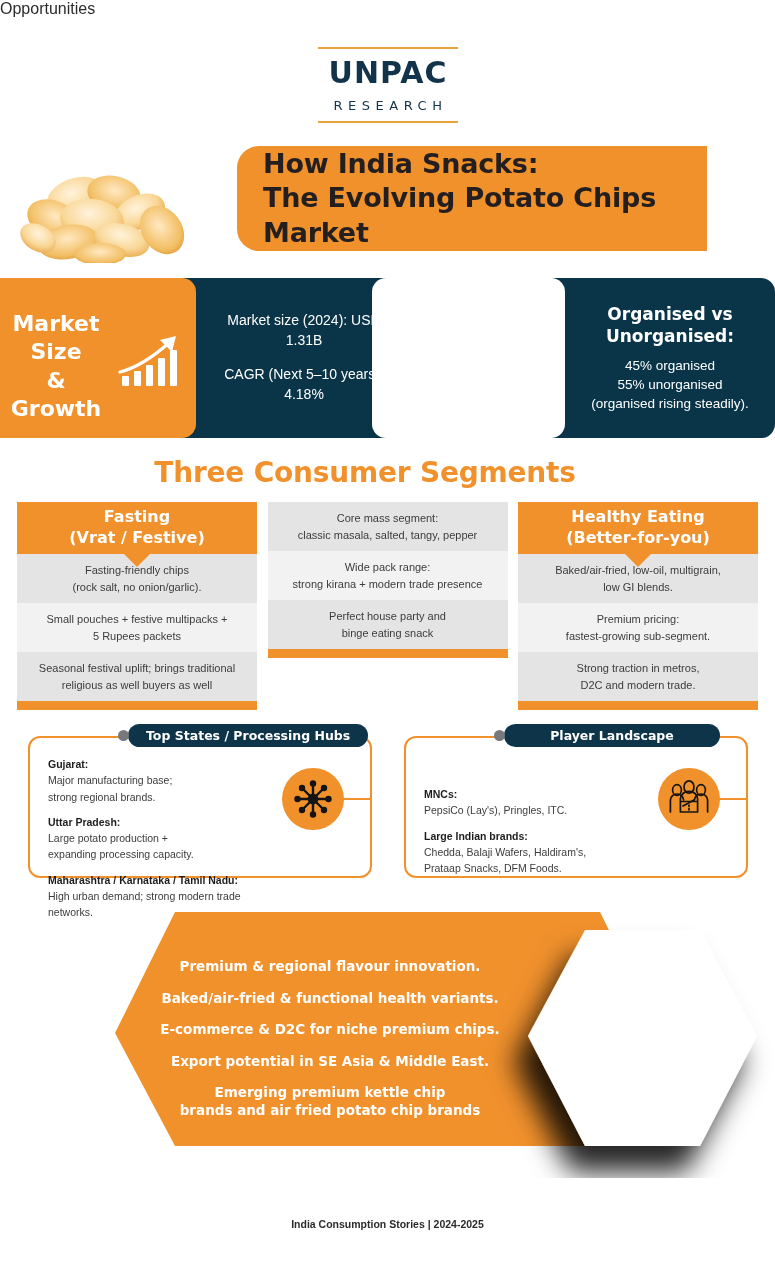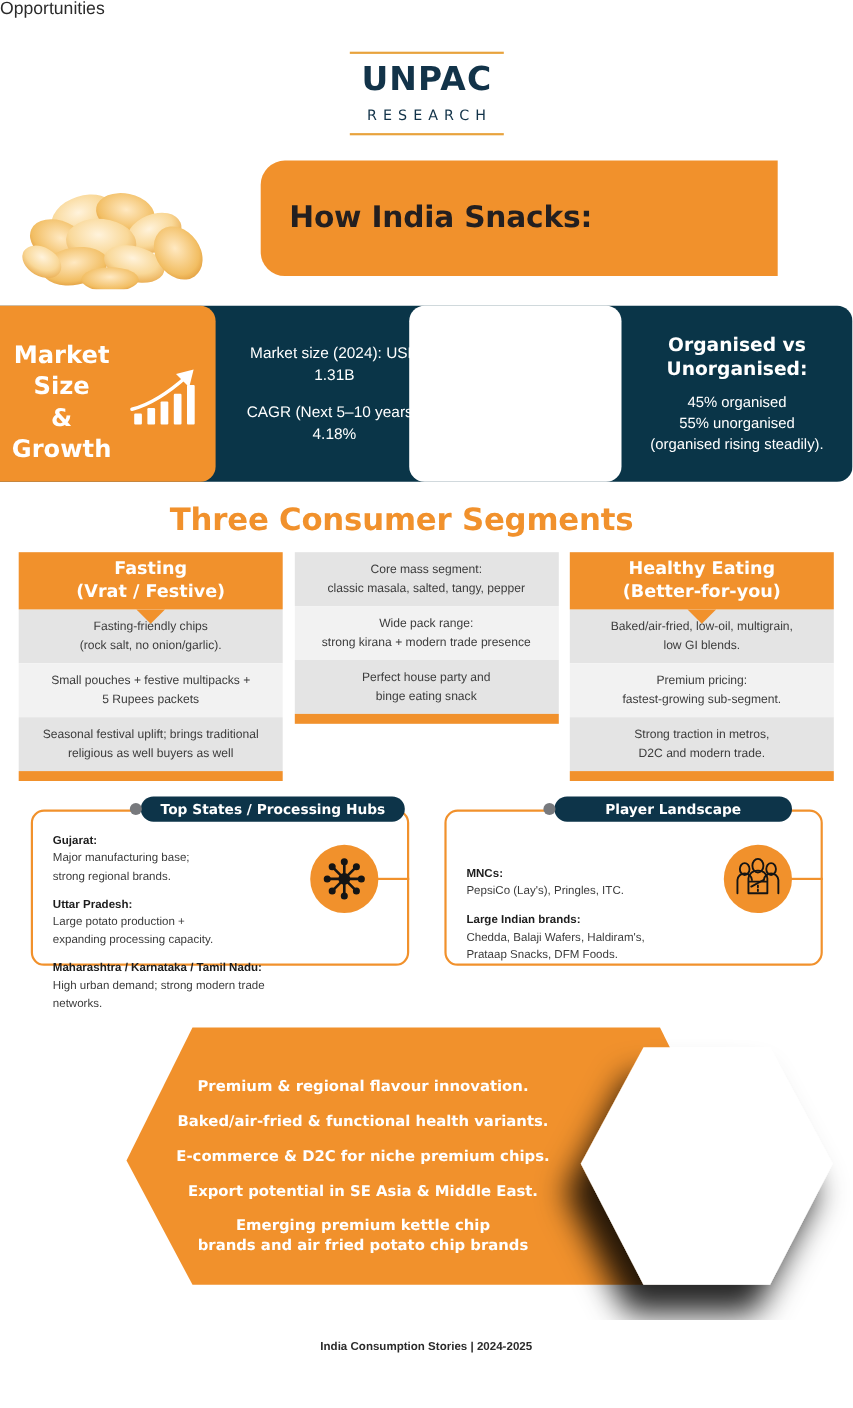--- a/index.html
+++ b/index.html
@@ -142,21 +142,21 @@
     border-radius:50%;background:#F1912C;
     display:flex;align-items:center;justify-content:center;z-index:3;
   }
   .card .stub{
     position:absolute;right:-2px;top:60px;width:34px;height:2px;background:#F1912C;
   }
   .card.left .body{padding-left:4px;}
   .card.right .body{padding-top:30px;padding-left:4px;}
 
   
-  .opp{position:absolute;left:0;top:925px;width:775px;height:275px;}
+  .opp{position:absolute;left:0;top:903px;width:775px;height:275px;}
   .opp svg{position:absolute;left:0;top:0;}
   .opp .lines{
     position:absolute;left:130px;top:55px;width:400px;text-align:center;
     color:#ffffff;font-weight:bold;font-size:13.5px;line-height:1.3;
     font-family:"DejaVu Sans",sans-serif;
   }
   .opp .lines div{margin-bottom:14px;white-space:pre-line;}
 
   
   .footer{
@@ -199,20 +199,21 @@
       <ellipse cx="104" cy="72" rx="28" ry="16" fill="url(#cg1)" transform="rotate(15 104 72)"></ellipse>
       <ellipse cx="144" cy="62" rx="20" ry="26" fill="url(#cg2)" transform="rotate(-35 144 62)"></ellipse>
       <ellipse cx="20" cy="70" rx="19" ry="13" fill="url(#cg1)" transform="rotate(30 20 70)"></ellipse>
       <ellipse cx="82" cy="86" rx="26" ry="11" fill="url(#cg2)"></ellipse>
     </svg>
   </div>
 
   <div class="title-banner">
     <div class="ttxt">
       <div>How India Snacks:</div>
+      <div>The Evolving Potato Chips Market</div>
     </div>
   </div>
 
   <div class="strip">
     <div class="navy"></div>
 
     <div class="stats">
       <div class="blk">Market size (2024):
 USD 1.31B</div>
       <div class="blk">CAGR (Next 5–10

